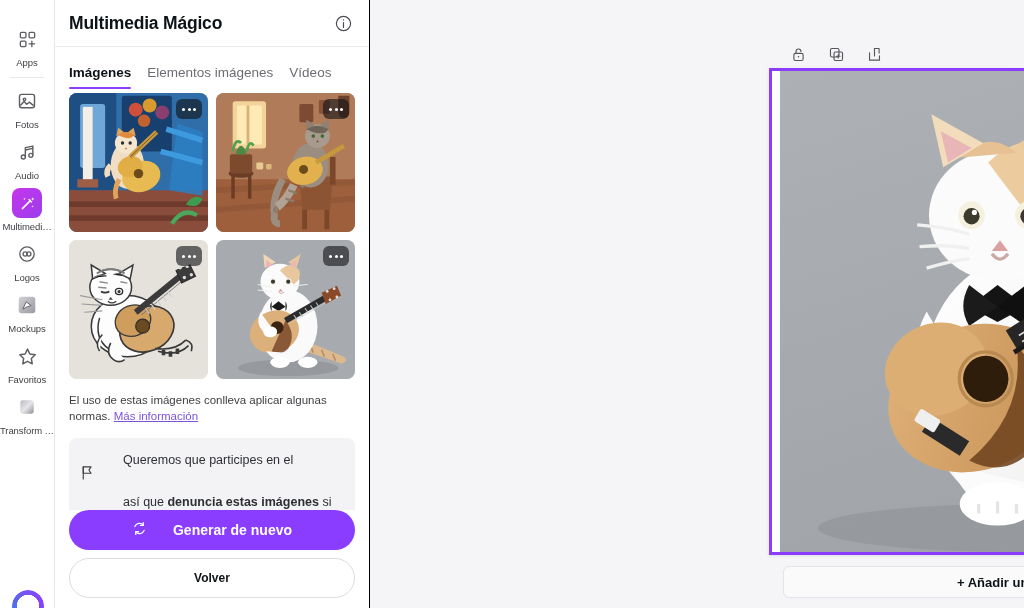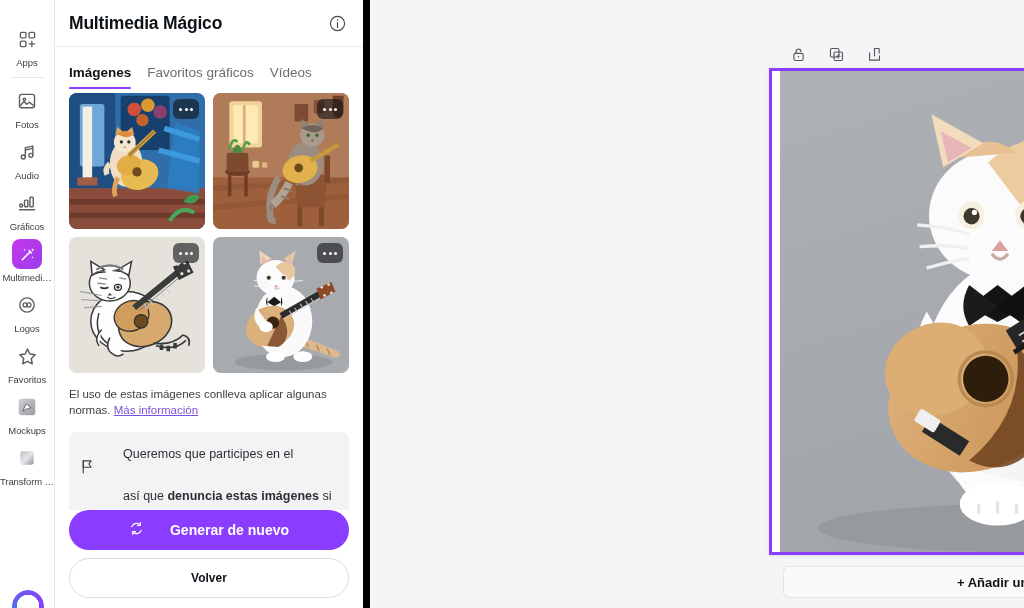--- a/index.html
+++ b/index.html
@@ -54,21 +54,21 @@
     width: 32px; height: 32px; border-radius: 50%;
     background: conic-gradient(from 200deg, #2e8ae6, #6a5cf0, #8b3dff, #2e8ae6);
     -webkit-mask: radial-gradient(circle, transparent 11px, #000 11.5px);
             mask: radial-gradient(circle, transparent 11px, #000 11.5px);
   }
 
   
   .panel {
     width: 315px; flex: 0 0 315px; height: 608px;
     background: #ffffff;
-    border-right: 7px solid #000000;
+    border-right: 1px solid #000000;
     display: flex; flex-direction: column;
     position: relative;
     overflow: hidden;
   }
   .panel-head {
     height: 47px; flex: 0 0 47px;
     display: flex; align-items: center; justify-content: space-between;
     padding: 0 14px 0 14px;
     border-bottom: 1px solid #ececf0;
   }
@@ -226,31 +226,20 @@
         <svg width="20" height="20" viewBox="0 0 24 24" fill="none" stroke="currentColor" stroke-width="1.7">
           <path d="M10 18V6.8l9-1.9V16" stroke-linejoin="round"></path>
           <path d="M10 9.6l9-1.9"></path>
           <circle cx="7.6" cy="18" r="2.4"></circle>
           <circle cx="16.6" cy="16" r="2.4"></circle>
         </svg>
       </span>
       <span class="rail-label">Audio</span>
     </div>
 
-    <div class="rail-item">
-      <span class="rail-icon">
-        <svg width="20" height="20" viewBox="0 0 24 24" fill="none" stroke="currentColor" stroke-width="1.7">
-          <circle cx="5" cy="15" r="1.8"></circle>
-          <rect x="9" y="8.5" width="4" height="8" rx="1"></rect>
-          <rect x="15.5" y="5" width="4" height="11.5" rx="1"></rect>
-          <path d="M3 20h18" stroke-linecap="round"></path>
-        </svg>
-      </span>
-      <span class="rail-label">Gráficos</span>
-    </div>
 
     <div class="rail-item active">
       <span class="rail-icon">
         <svg width="19" height="19" viewBox="0 0 24 24" fill="none" stroke="#ffffff" stroke-width="1.9" stroke-linecap="round" stroke-linejoin="round">
           <path d="M5.5 18.5L15 9"></path>
           <path d="M14 7l3 3"></path>
           <path d="M18.6 4.2l.6 1.6 1.6.6-1.6.6-.6 1.6-.6-1.6-1.6-.6 1.6-.6z" fill="#fff" stroke="none"></path>
           <path d="M8.2 4.6l.45 1.2 1.2.45-1.2.45-.45 1.2-.45-1.2-1.2-.45 1.2-.45z" fill="#fff" stroke="none"></path>
           <path d="M18.4 14.2l.4 1.05 1.05.4-1.05.4-.4 1.05-.4-1.05-1.05-.4 1.05-.4z" fill="#fff" stroke="none"></path>
         </svg>
@@ -260,47 +249,47 @@
 
     <div class="rail-item">
       <span class="rail-icon">
         <svg width="20" height="20" viewBox="0 0 24 24" fill="none" stroke="currentColor" stroke-width="1.6">
           <circle cx="12" cy="12" r="8.6"></circle>
           <circle cx="9.8" cy="12" r="2.5"></circle>
           <circle cx="14.2" cy="12" r="2.5"></circle>
         </svg>
       </span>
       <span class="rail-label">Logos</span>
-    </div>
-
-    <div class="rail-item">
-      <span class="rail-icon">
-        <svg width="21" height="21" viewBox="0 0 24 24" fill="none" stroke="currentColor" stroke-width="1.7" stroke-linejoin="round">
-          <path d="M12 3.6l2.7 5.5 6.1.9-4.4 4.3 1 6.1-5.4-2.9-5.4 2.9 1-6.1-4.4-4.3 6.1-.9z"></path>
-        </svg>
-      </span>
-      <span class="rail-label">Favoritos</span>
     </div>
 
     <div class="rail-item mock">
       <span class="rail-icon">
         <svg width="22" height="22" viewBox="0 0 24 24">
           <defs>
             <linearGradient id="mkg" x1="0" y1="0" x2="1" y2="1">
               <stop offset="0" stop-color="#cfcfd4"></stop>
                 <stop offset="1" stop-color="#9a9aa1"></stop>
             </linearGradient>
           </defs>
           <rect x="3" y="3" width="18" height="18" rx="3" fill="url(#mkg)"></rect>
           <path d="M7.5 16.5l3.6-8 5.4 4.2-4.2 1.2z" fill="#fff" stroke="#5c5e62" stroke-width="1" stroke-linejoin="round"></path>
         </svg>
       </span>
       <span class="rail-label">Mockups</span>
     </div>
 
+    <div class="rail-item">
+      <span class="rail-icon">
+        <svg width="21" height="21" viewBox="0 0 24 24" fill="none" stroke="currentColor" stroke-width="1.7" stroke-linejoin="round">
+          <path d="M12 3.6l2.7 5.5 6.1.9-4.4 4.3 1 6.1-5.4-2.9-5.4 2.9 1-6.1-4.4-4.3 6.1-.9z"></path>
+        </svg>
+      </span>
+      <span class="rail-label">Favoritos</span>
+    </div>
+
     <div class="rail-item mock">
       <span class="rail-icon">
         <svg width="20" height="20" viewBox="0 0 24 24">
           <defs>
             <linearGradient id="tfg" x1="0" y1="0" x2="1" y2="1">
               <stop offset="0" stop-color="#b9b9c0"></stop>
                 <stop offset="0.5" stop-color="#e6e6ea"></stop>
                 <stop offset="1" stop-color="#8e8e96"></stop>
             </linearGradient>
           </defs>
@@ -321,21 +310,21 @@
         <svg width="19" height="19" viewBox="0 0 24 24" fill="none" stroke="currentColor" stroke-width="1.5">
           <circle cx="12" cy="12" r="9"></circle>
           <path d="M12 11v6" stroke-linecap="round"></path>
           <circle cx="12" cy="7.6" r="0.9" fill="currentColor" stroke="none"></circle>
         </svg>
       </div>
     </div>
 
     <div class="tabs">
       <div class="tab active">Imágenes</div>
-      <div class="tab">Favoritos gráficos</div>
+      <div class="tab">Elementos imágenes</div>
       <div class="tab">Vídeos</div>
     </div>
 
     <div class="panel-scroll">
 
       <div class="grid">
 
         <div class="thumb">
           <svg viewBox="0 0 100 100" preserveAspectRatio="xMidYMid slice">
             <rect width="100" height="100" fill="#2f6ea8"></rect>

